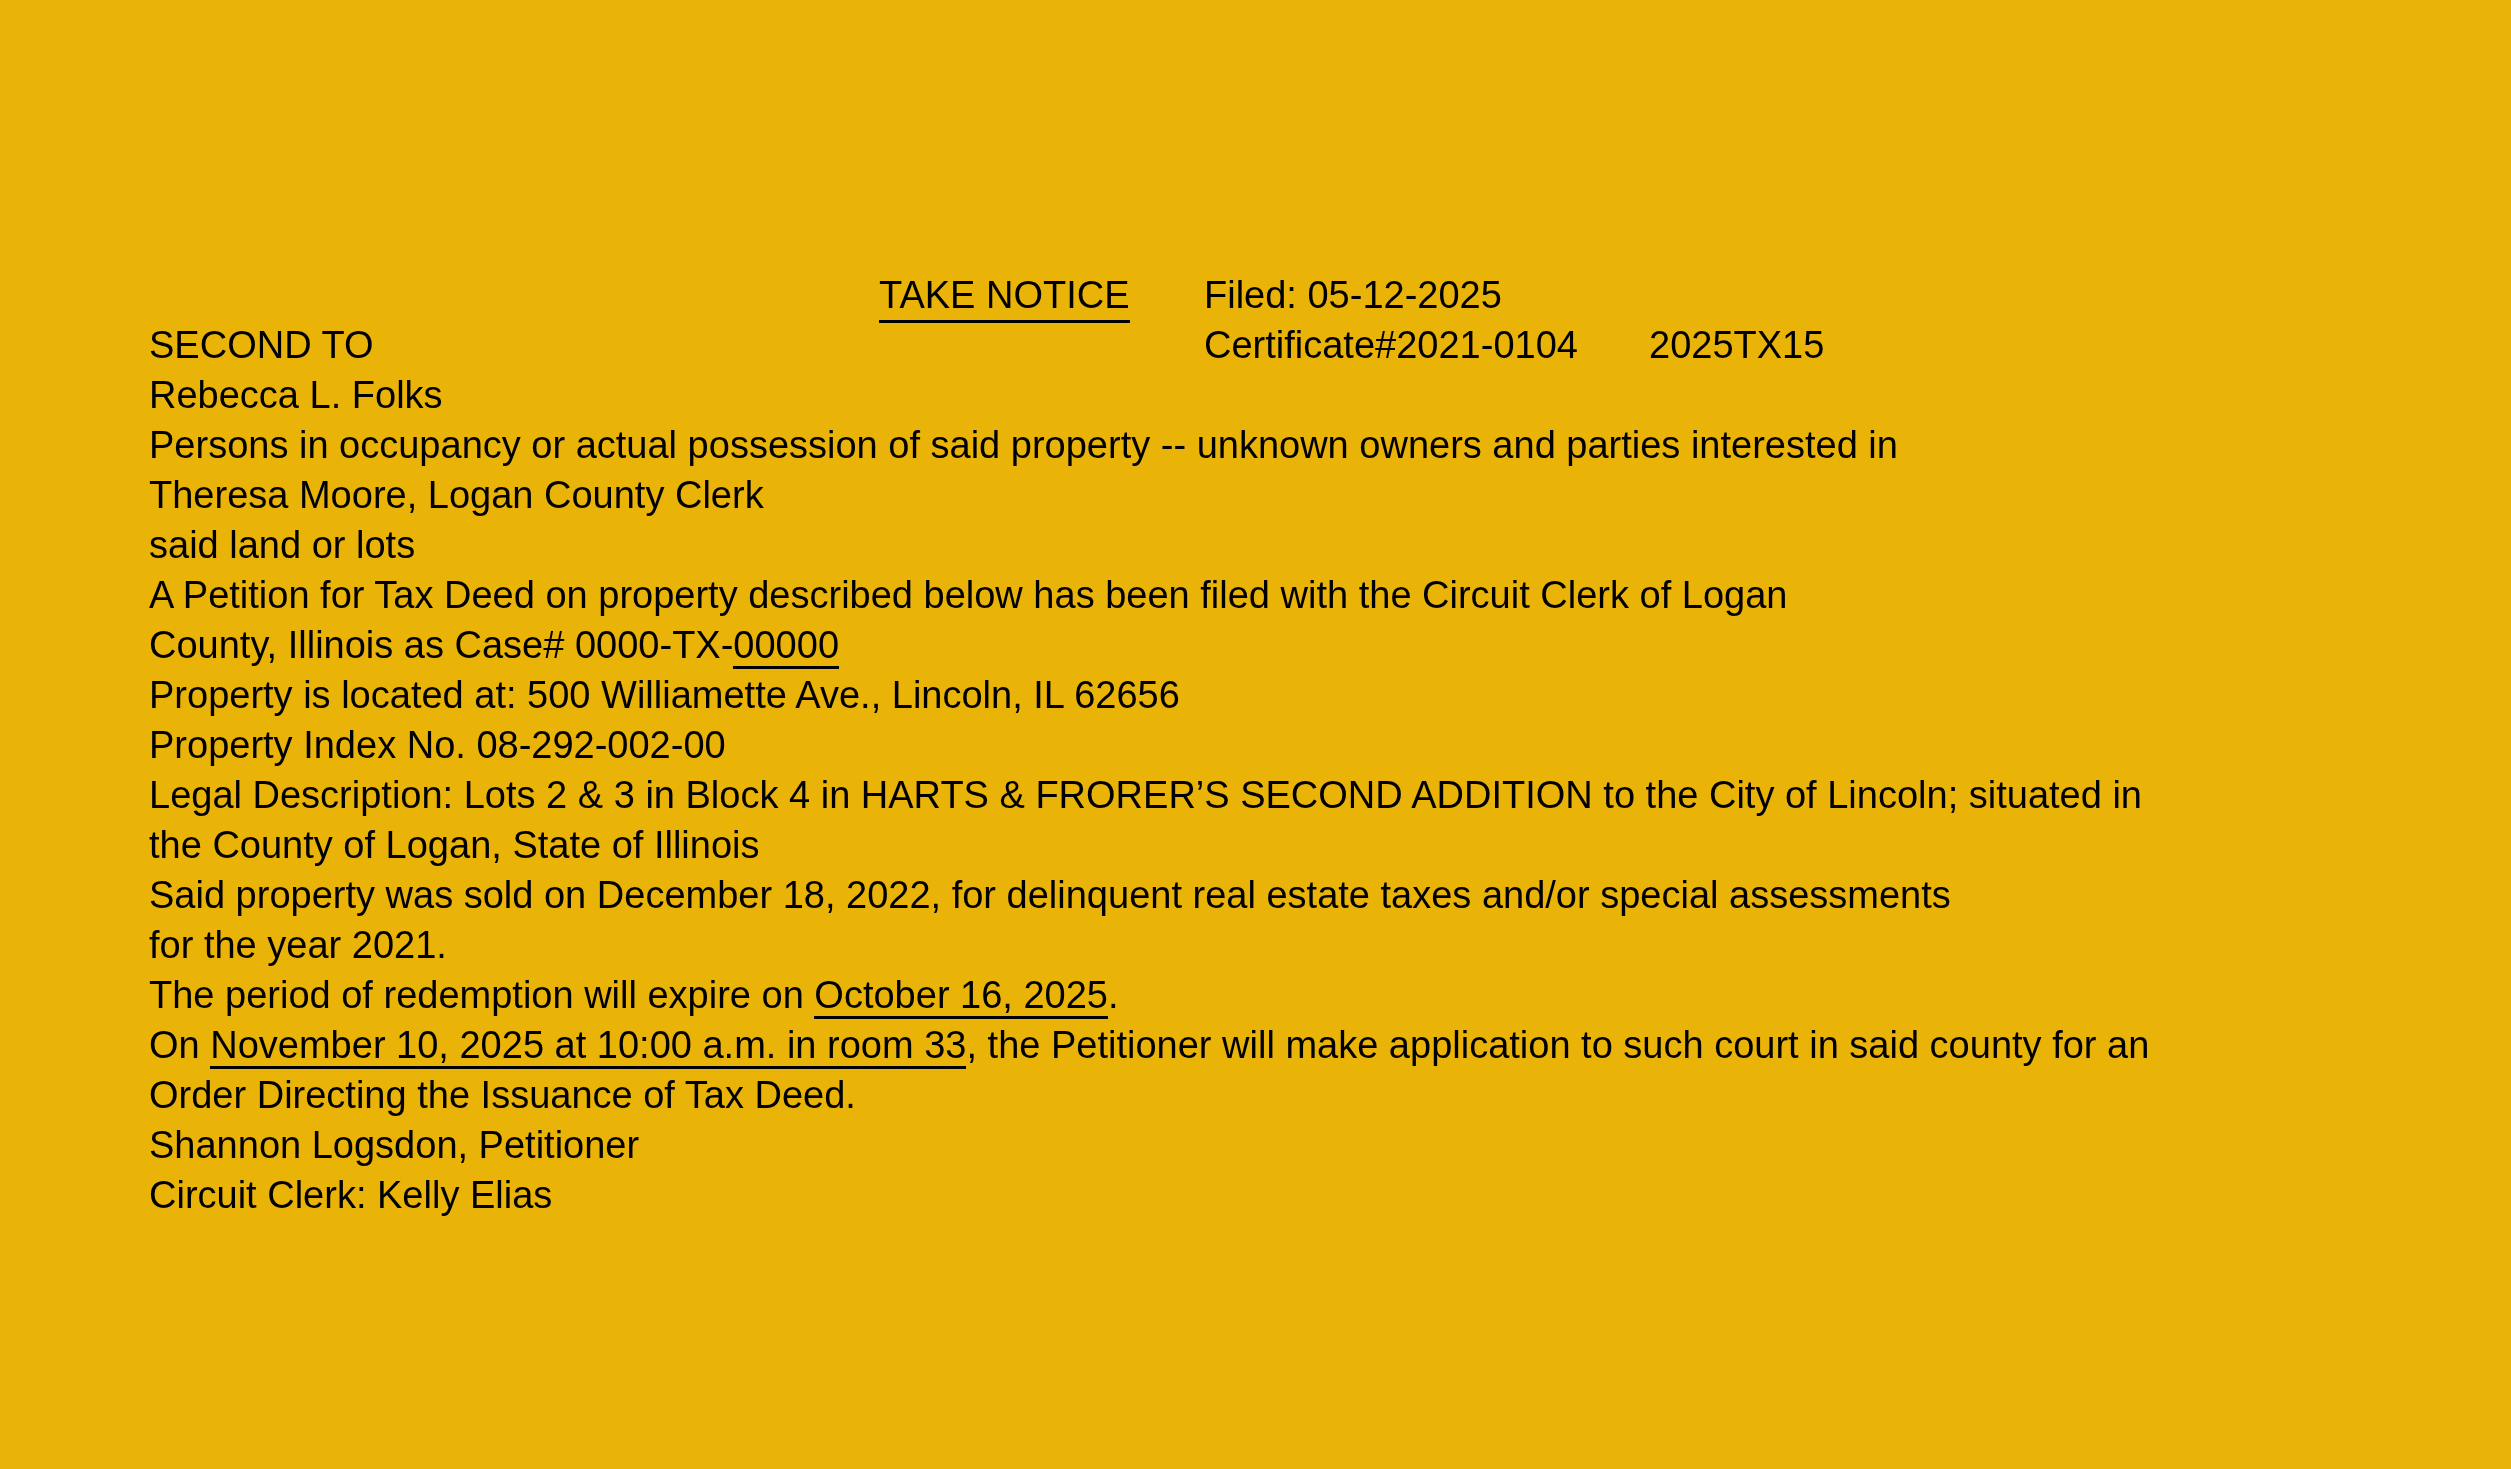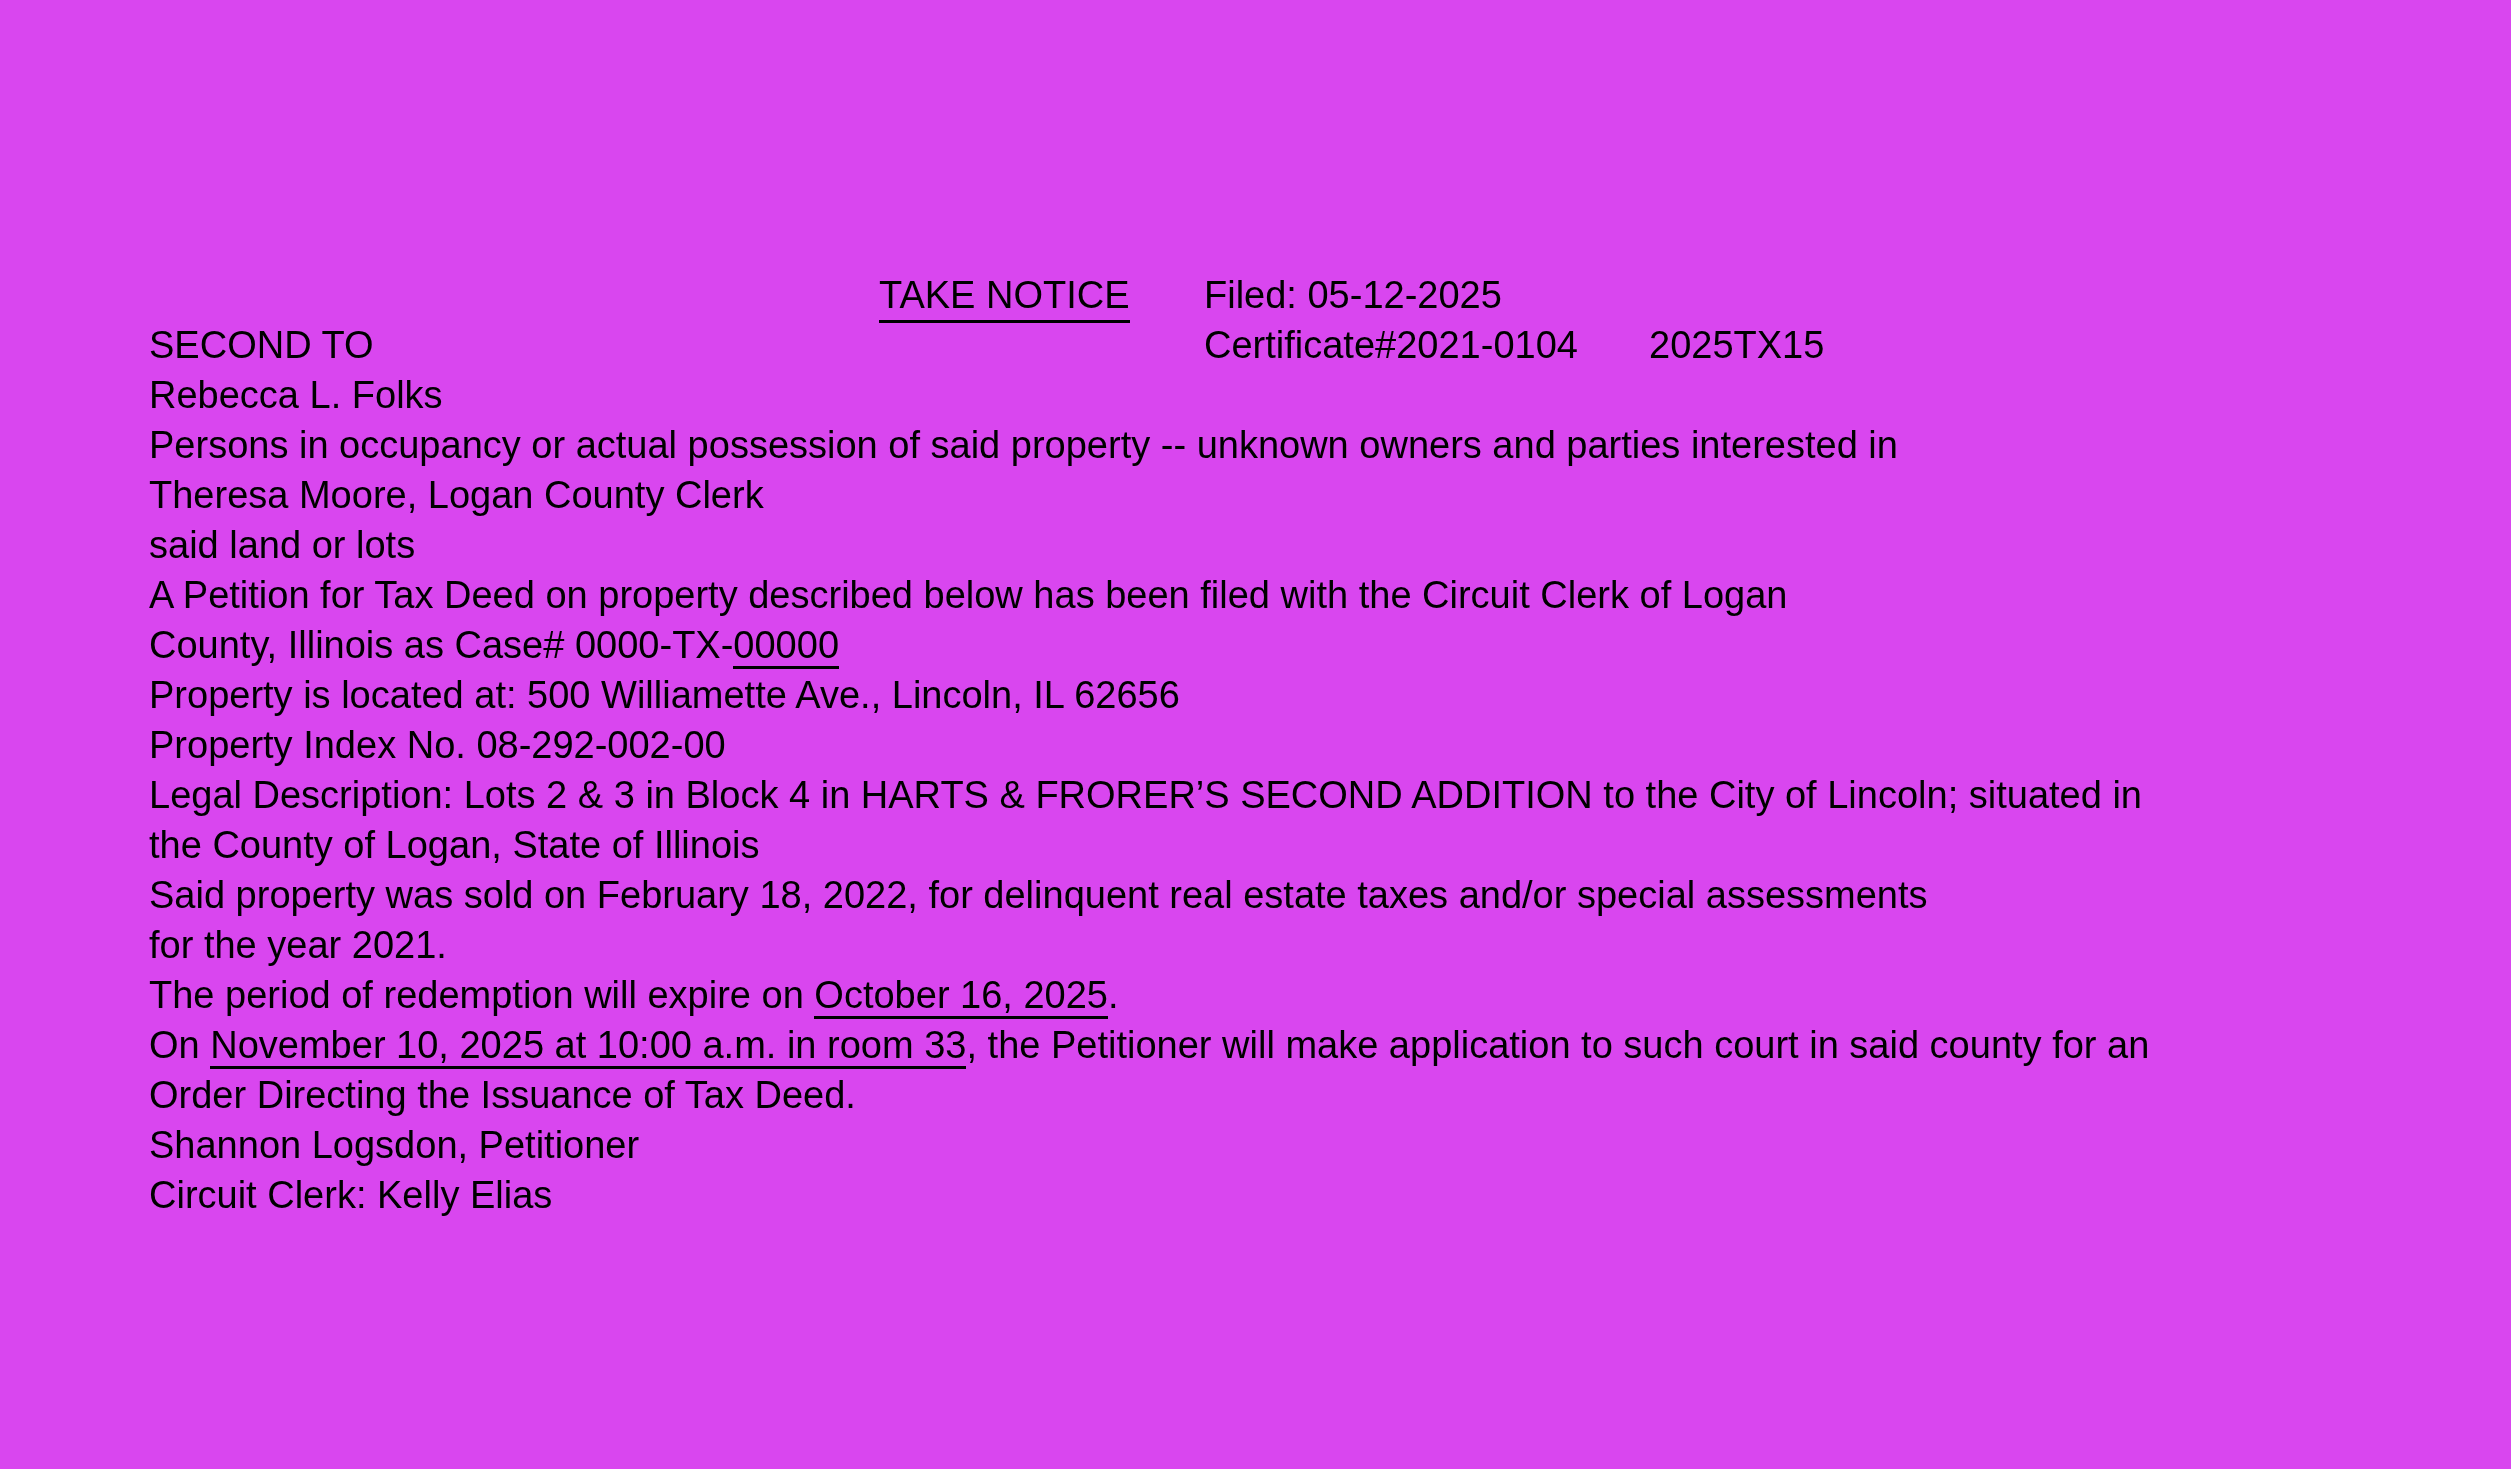--- a/index.html
+++ b/index.html
@@ -4,21 +4,21 @@
 <style>
   html, body {
     margin: 0;
     padding: 0;
     background: #ffffff;
   }
   .page {
     position: relative;
     width: 2512px;
     height: 1470px;
-    background: #d946ef;
+    background: #eab308;
     color: #000000;
     font-family: "Liberation Sans", sans-serif;
     font-size: 38px;
     line-height: 50px;
     overflow: hidden;
   }
   .content {
     position: absolute;
     left: 149px;
     top: 270px;
@@ -87,21 +87,21 @@
     </div>
 
     <div class="line">
       <span>Legal Description: Lots 2 &amp; 3 in Block 4 in HARTS &amp; FRORER’S SECOND ADDITION to the City of Lincoln; situated in</span>
     </div>
     <div class="line">
       <span>the County of Logan, State of Illinois</span>
     </div>
 
     <div class="line">
-      <span>Said property was sold on February 18, 2022, for delinquent real estate taxes and/or special assessments</span>
+      <span>Said property was sold on December 18, 2022, for delinquent real estate taxes and/or special assessments</span>
     </div>
     <div class="line">
       <span>for the year 2021.</span>
     </div>
 
     <div class="line">
       <span>The period of redemption will expire on </span><span class="u">October 16, 2025</span><span>.</span>
     </div>
 
     <div class="line">

